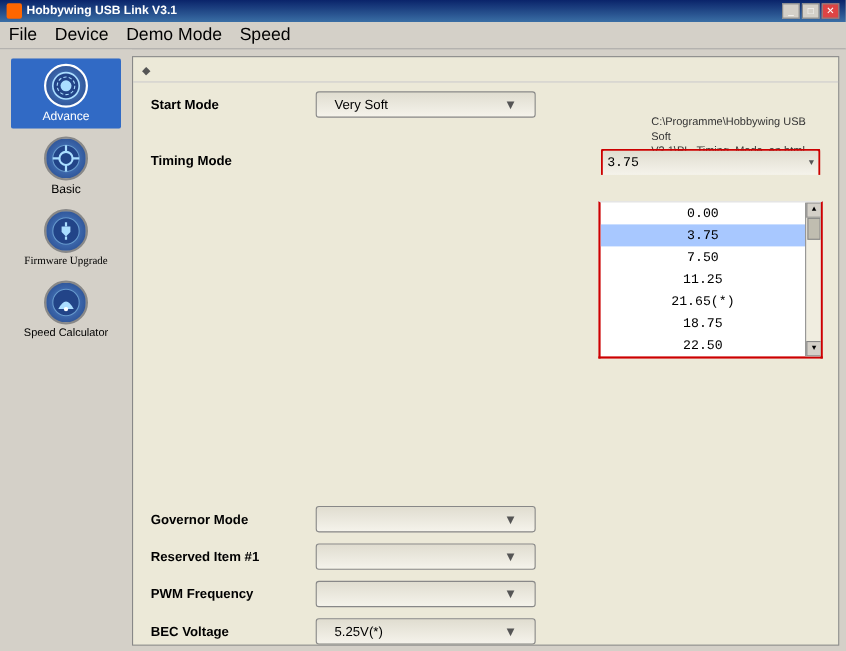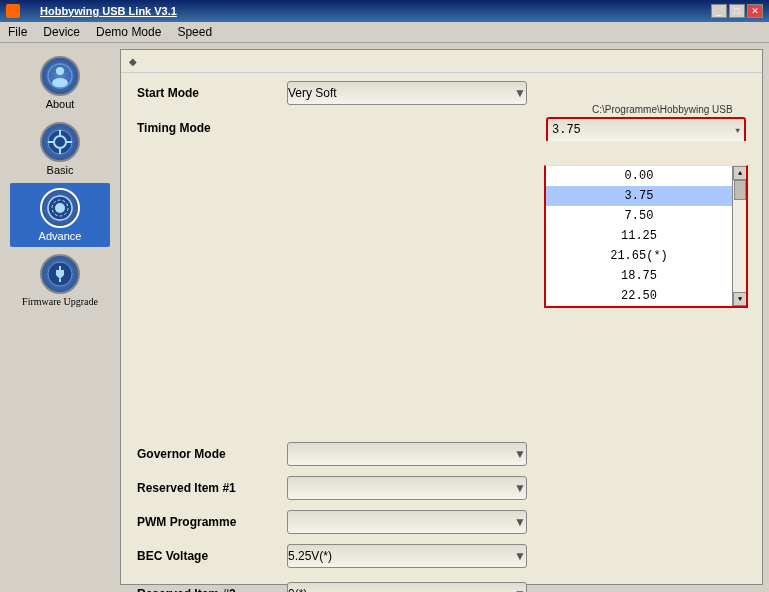--- a/index.html
+++ b/index.html
@@ -7,33 +7,33 @@
     
     .title-bar {
       background: linear-gradient(to bottom, #0a246a, #3a6ea5);
       color: white;
       padding: 3px 6px;
       display: flex;
       align-items: center;
       justify-content: space-between;
       height: 22px;
     }
-    .title-bar-title { font-size: 11px; font-weight: bold; display: flex; align-items: center; gap: 20px; text-decoration: underline; }
+    .title-bar-title { font-size: 11px; font-weight: bold; display: flex; align-items: center; gap: 4px; }
     .title-bar-icon { width: 14px; height: 14px; background: #ff6600; border-radius: 2px; }
     .title-bar-buttons { display: flex; gap: 2px; }
     .title-bar-btn {
       width: 16px; height: 14px; background: #d4d0c8; border: 1px solid #888;
       display: flex; align-items: center; justify-content: center; font-size: 9px; cursor: pointer;
     }
     
     .menu-bar {
       background: #d4d0c8; padding: 2px 4px; display: flex; gap: 8px;
       border-bottom: 1px solid #a0a0a0;
     }
-    .menu-item { font-size: 12px; cursor: pointer; padding: 1px 4px; }
+    .menu-item { font-size: 16px; cursor: pointer; padding: 1px 4px; }
     
     .main-container { display: flex; width: 769px; height: 548px; background: #d4d0c8; }
     
     .sidebar {
       width: 120px; background: #d4d0c8; padding: 8px 4px;
       display: flex; flex-direction: column; gap: 2px; align-items: center;
     }
     .sidebar-item {
       width: 100px; display: flex; flex-direction: column; align-items: center;
       padding: 4px; cursor: pointer; border: 1px solid transparent; border-radius: 2px;
@@ -56,23 +56,23 @@
     .content-header { padding: 4px 8px; border-bottom: 1px solid #ccc; }
     .arrow-icon { color: #555; font-size: 10px; }
     
     .content-body { flex: 1; padding: 8px 16px; position: relative; }
     
     .form-row {
       display: flex; align-items: center; margin-bottom: 10px; position: relative;
     }
     .form-label { width: 150px; font-size: 12px; font-weight: bold; color: #000; }
     .form-control {
-      width: 240px; height: 24px; background: linear-gradient(to bottom, #e0ddd0, #f5f3eb);
+      width: 200px; height: 24px; background: linear-gradient(to bottom, #e0ddd0, #f5f3eb);
       border: 1px solid #888; border-radius: 3px; display: flex; align-items: center;
-      justify-content: space-between; padding: 0 0; cursor: pointer; position: relative;
+      justify-content: space-between; padding: 0 16px; cursor: pointer; position: relative;
     }
     .form-control span { font-size: 12px; }
     .dropdown-arrow { font-size: 8px; color: #555; }
     
     .timing-dropdown-container {
       position: relative; width: 200px; font-family: Liberation Mono, monospace;
     }
     .timing-selected {
       width: 200px; height: 24px; background: linear-gradient(to bottom, #e0ddd0, #f5f3eb);
       border: 2px solid #cc0000; border-bottom: none; border-radius: 3px 3px 0 0;
@@ -120,80 +120,80 @@
   <div class="menu-bar">
     <span class="menu-item">File</span>
     <span class="menu-item">Device</span>
     <span class="menu-item">Demo Mode</span>
     <span class="menu-item">Speed</span>
   </div>
 
   <div class="main-container">
 
     <div class="sidebar">
-      <div class="sidebar-item">
-        <div class="sidebar-icon">
-          <svg width="28" height="28" viewBox="0 0 28 28">
-            <circle cx="14" cy="9" r="4" fill="#aaddff"></circle>
-            <ellipse cx="14" cy="21" rx="8" ry="5" fill="#aaddff"></ellipse>
-            <circle cx="14" cy="14" r="12" fill="none" stroke="#6699cc" stroke-width="1.5"></circle>
-          </svg>
-        </div>
-        <span class="sidebar-label">About</span>
+
+      <div class="sidebar-item active">
+        <div class="sidebar-icon">
+          <svg width="28" height="28" viewBox="0 0 28 28">
+            <circle cx="14" cy="14" r="12" fill="#224488" stroke="#aaddff" stroke-width="1.5"></circle>
+            <circle cx="14" cy="14" r="5" fill="#aaddff"></circle>
+            <circle cx="14" cy="14" r="8" fill="none" stroke="#aaddff" stroke-width="1" stroke-dasharray="3,2"></circle>
+          </svg>
+        </div>
+        <span class="sidebar-label">Advance</span>
       </div>
 
       <div class="sidebar-item">
         <div class="sidebar-icon">
           <svg width="28" height="28" viewBox="0 0 28 28">
             <circle cx="14" cy="14" r="12" fill="#224488" stroke="#6699cc" stroke-width="1"></circle>
             <circle cx="14" cy="14" r="6" fill="none" stroke="#aaddff" stroke-width="2"></circle>
             <line x1="14" y1="2" x2="14" y2="8" stroke="#aaddff" stroke-width="2"></line>
             <line x1="14" y1="20" x2="14" y2="26" stroke="#aaddff" stroke-width="2"></line>
             <line x1="2" y1="14" x2="8" y2="14" stroke="#aaddff" stroke-width="2"></line>
             <line x1="20" y1="14" x2="26" y2="14" stroke="#aaddff" stroke-width="2"></line>
           </svg>
         </div>
         <span class="sidebar-label">Basic</span>
       </div>
 
-      <div class="sidebar-item active">
-        <div class="sidebar-icon">
-          <svg width="28" height="28" viewBox="0 0 28 28">
-            <circle cx="14" cy="14" r="12" fill="#224488" stroke="#aaddff" stroke-width="1.5"></circle>
-            <circle cx="14" cy="14" r="5" fill="#aaddff"></circle>
-            <circle cx="14" cy="14" r="8" fill="none" stroke="#aaddff" stroke-width="1" stroke-dasharray="3,2"></circle>
-          </svg>
-        </div>
-        <span class="sidebar-label">Advance</span>
-      </div>
-
       <div class="sidebar-item">
         <div class="sidebar-icon">
           <svg width="28" height="28" viewBox="0 0 28 28">
             <circle cx="14" cy="14" r="12" fill="#224488" stroke="#6699cc" stroke-width="1"></circle>
             <path d="M10 10 L18 10 L18 15 L14 19 L10 15 Z" fill="#aaddff"></path>
             <line x1="14" y1="6" x2="14" y2="10" stroke="#aaddff" stroke-width="2"></line>
             <line x1="14" y1="19" x2="14" y2="22" stroke="#aaddff" stroke-width="2"></line>
           </svg>
         </div>
         <span class="sidebar-label" style="font-size:10px; text-align:center;font-family:Liberation Serif, serif;">Firmware Upgrade</span>
       </div>
 
+      <div class="sidebar-item">
+        <div class="sidebar-icon">
+          <svg width="28" height="28" viewBox="0 0 28 28">
+            <circle cx="14" cy="14" r="12" fill="#224488" stroke="#6699cc" stroke-width="1"></circle>
+            <path d="M7 20 Q14 6 21 20 Z" fill="#aaddff"></path>
+            <circle cx="14" cy="20" r="2" fill="#fff"></circle>
+          </svg>
+        </div>
+        <span class="sidebar-label" style="font-size:10px; text-align:center;">Speed Calculator</span>
+      </div>
     </div>
 
     <div class="content-area">
       <div class="content-header">
         <span class="arrow-icon">◆</span>
       </div>
 
       <div class="content-body">
 
         <div class="hint-text">C:\Programme\Hobbywing USB Soft V3.1\PL_Timing_Mode_en.html</div>
 
-        <div class="form-row" style="margin-bottom:12px;">
+        <div class="form-row" style="margin-bottom:28px;">
           <div class="form-label">Start Mode</div>
           <div class="form-control">
             <span>Very Soft</span>
             <span class="dropdown-arrow">▼</span>
           </div>
         </div>
 
         <div class="form-row" style="margin-bottom:0; align-items:flex-start;justify-content:space-between;">
           <div class="form-label" style="padding-top:4px;">Timing Mode</div>
           <div class="timing-dropdown-container">
@@ -234,21 +234,21 @@
 
         <div class="form-row">
           <div class="form-label">Reserved Item #1</div>
           <div class="form-control">
             <span></span>
             <span class="dropdown-arrow">▼</span>
           </div>
         </div>
 
         <div class="form-row">
-          <div class="form-label">PWM Programme</div>
+          <div class="form-label">PWM Frequency</div>
           <div class="form-control">
             <span></span>
             <span class="dropdown-arrow">▼</span>
           </div>
         </div>
 
         <div class="form-row">
           <div class="form-label">BEC Voltage</div>
           <div class="form-control">
             <span>5.25V(*)</span>

